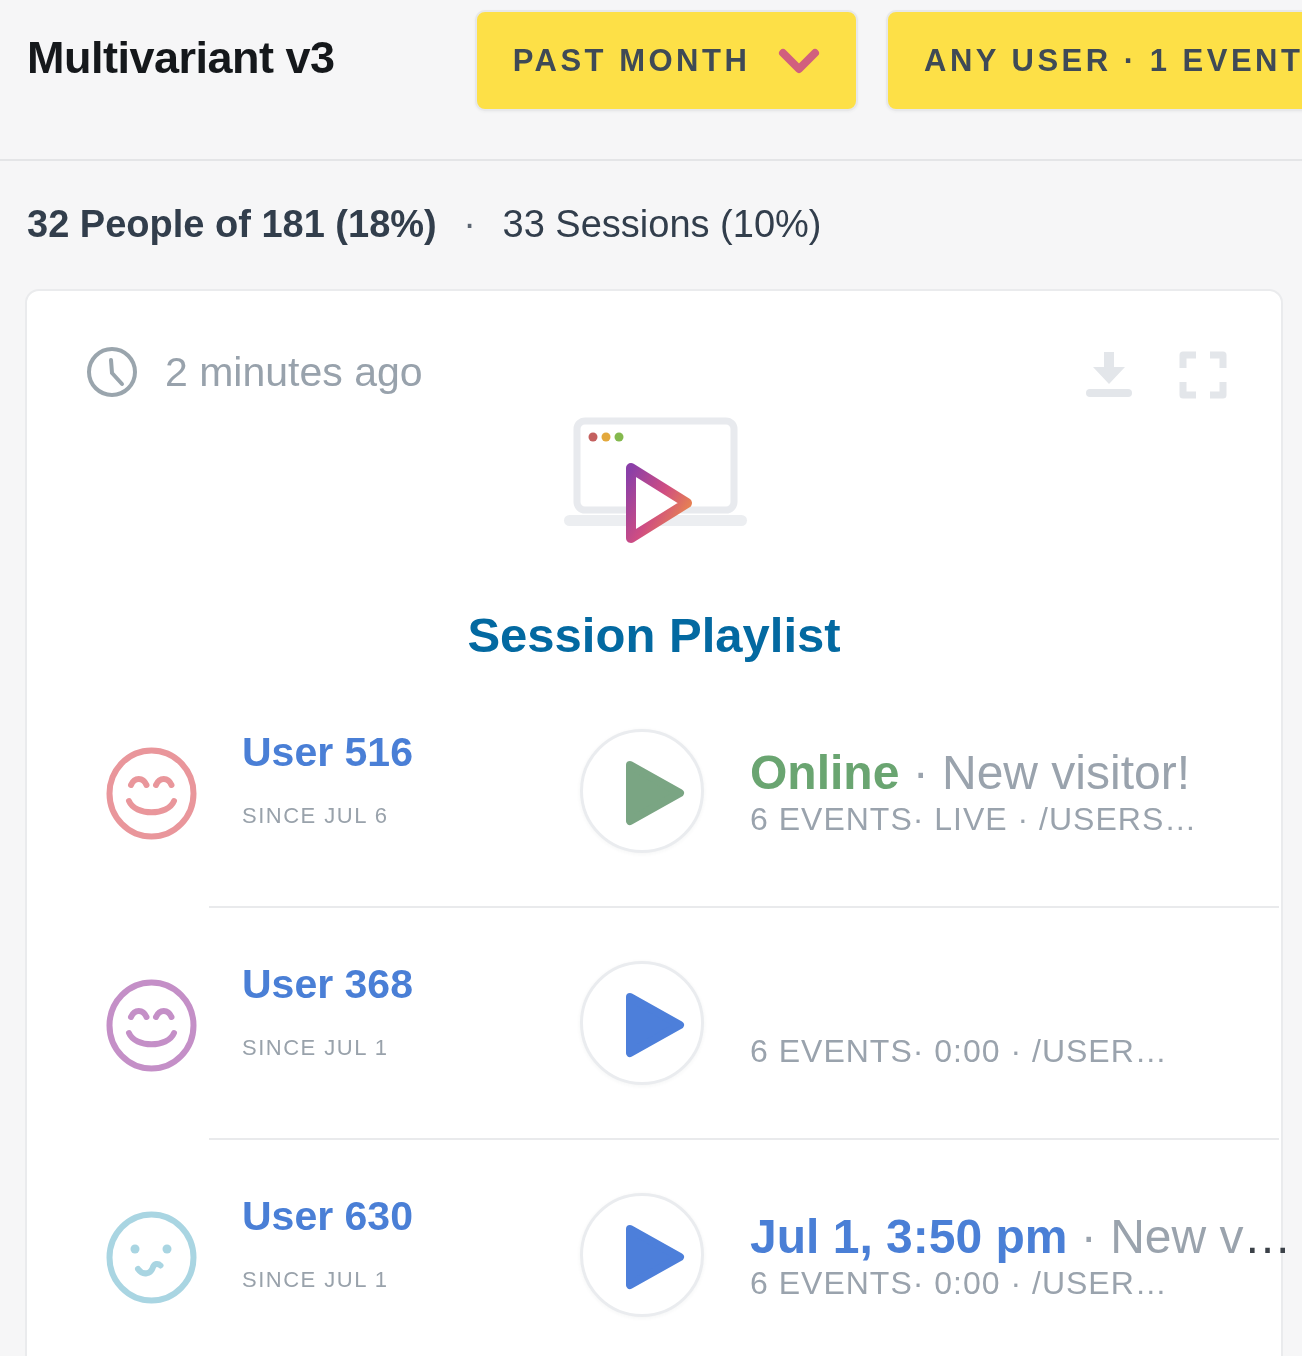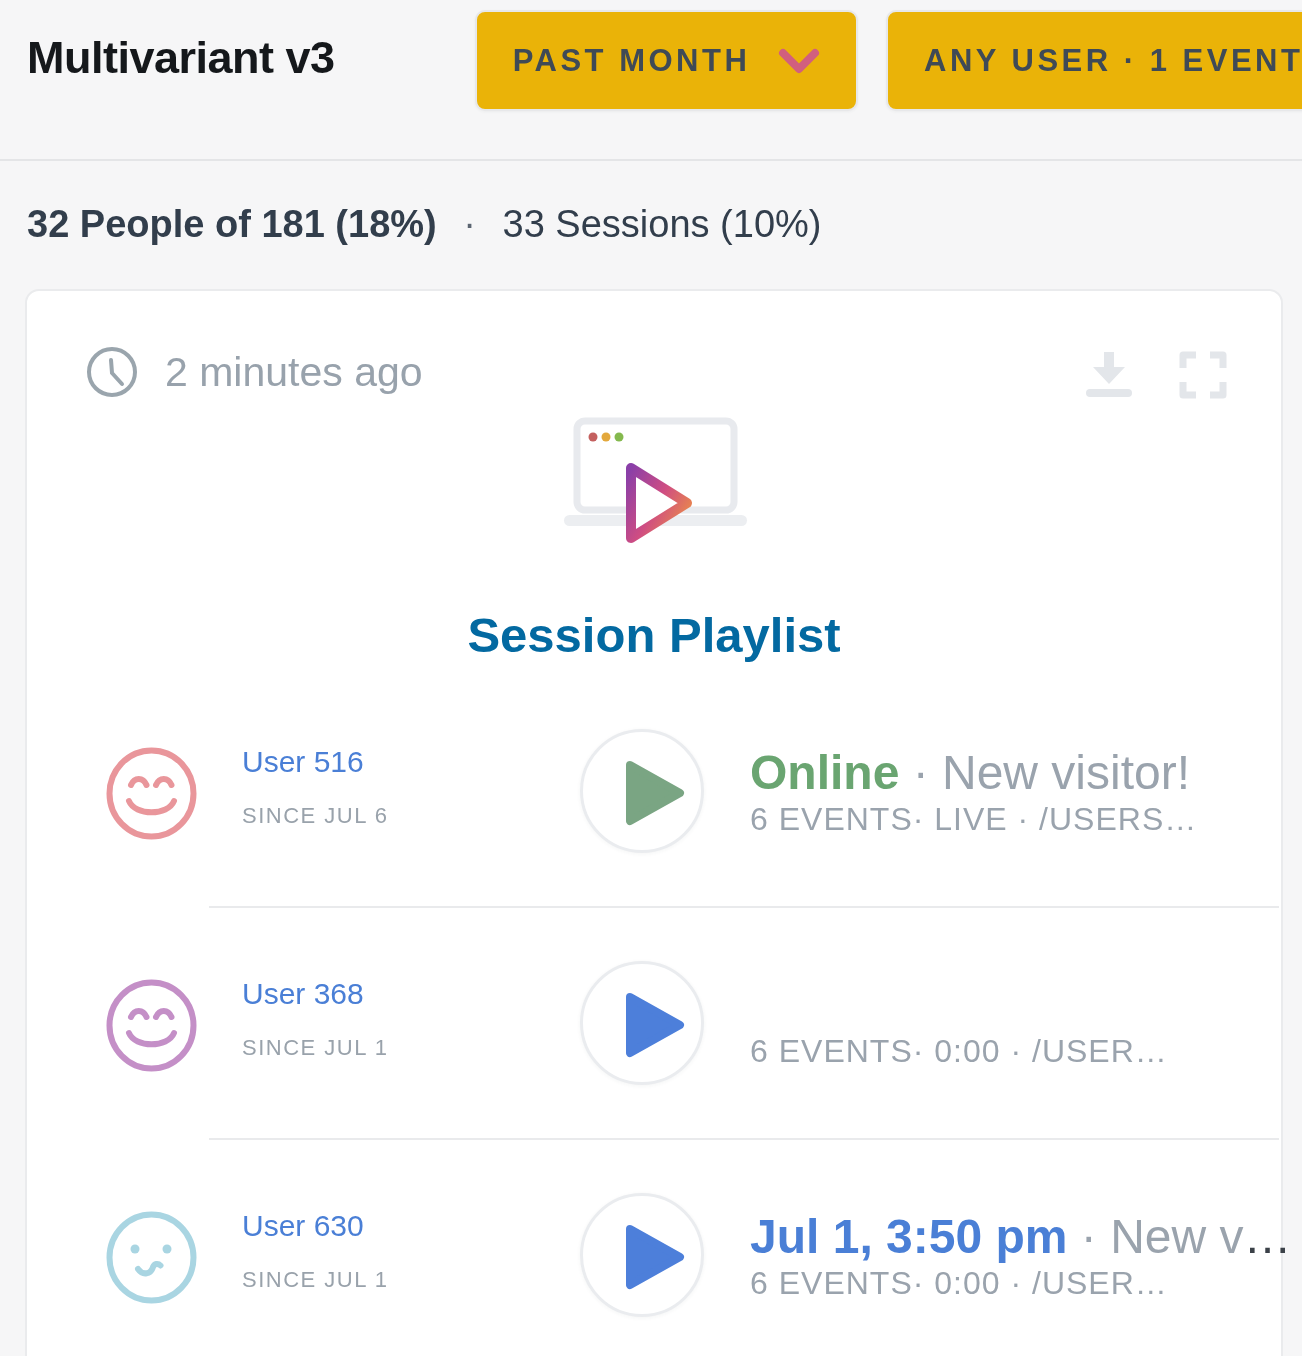--- a/index.html
+++ b/index.html
@@ -2,21 +2,21 @@
 <html><head>
 <meta charset="utf-8">
 <style>
   * { margin:0; padding:0; box-sizing:border-box; }
   html,body { width:1302px; height:1356px; }
   body { font-family:"Liberation Sans", sans-serif; background:#f5f5f6; }
   .page { position:relative; width:1302px; height:1356px; overflow:hidden; background:#f6f6f7; }
 
   .page-title { position:absolute; left:27px; top:32px; font-size:45px; font-weight:700; color:#15181b; letter-spacing:-0.5px; }
 
-  .pill-btn { position:absolute; top:10px; height:101px; background:#eab308; border:2px solid #e7e8ea;
+  .pill-btn { position:absolute; top:10px; height:101px; background:#fde047; border:2px solid #e7e8ea;
               border-radius:10px; display:flex; align-items:center; box-shadow:0 1px 3px rgba(40,50,60,0.05); cursor:pointer; }
   .pill-btn .lbl { font-size:31px; font-weight:700; color:#3f4a56; letter-spacing:3.5px; white-space:nowrap; }
   .btn-daterange { left:475px; width:383px; justify-content:center; gap:28px; }
   .btn-filter   { left:886px; width:482px; justify-content:flex-start; padding-left:36px; gap:32px; }
 
   .top-divider { position:absolute; left:0; top:159px; width:1302px; height:2px; background:#e4e5e7; }
 
   .stats { position:absolute; left:27px; top:203px; font-size:38px; color:#323e4c; white-space:nowrap; }
   .stats .bold { font-weight:700; }
   .stats .dot  { color:#5b6571; margin:0 16px; }
@@ -33,21 +33,21 @@
 
   .illustration { position:absolute; left:536px; top:126px; }
 
   .playlist-heading { position:absolute; left:0; width:100%; top:316px; text-align:center;
                       font-size:49px; font-weight:700; color:#0369a1; }
 
   .session-row { position:absolute; left:0; width:100%; height:190px; }
   .row-1 { top:430px; } .row-2 { top:662px; } .row-3 { top:894px; }
 
   .face { position:absolute; left:78px; top:26px; }
-  .user-name { position:absolute; left:215px; top:24px; font-size:30px; font-weight:400; cursor:pointer; }
+  .user-name { position:absolute; left:215px; top:8px; font-size:41px; font-weight:700; cursor:pointer; }
   .user-since { position:absolute; left:215px; top:82px; font-size:22px; color:#99a2ab; letter-spacing:1.5px; }
 
   .play-btn { position:absolute; left:553px; top:8px; width:124px; height:124px; border-radius:50%;
               background:#ffffff; border:3px solid #eaecef; box-shadow:0 1px 4px rgba(40,50,60,0.05); cursor:pointer; }
   .play-btn svg { position:absolute; left:0; top:0; }
 
   .sess-line1 { position:absolute; left:723px; top:24px; font-size:48px; color:#9aa3ad; white-space:nowrap;text-align:center; }
   .sess-line1 .primary { font-weight:600; }
   .sess-line1 .trail { color:#3b4148; }
   .sess-line2 { position:absolute; left:723px; top:80px; font-size:32px; color:#9aa3ad; letter-spacing:1px; white-space:nowrap; }

